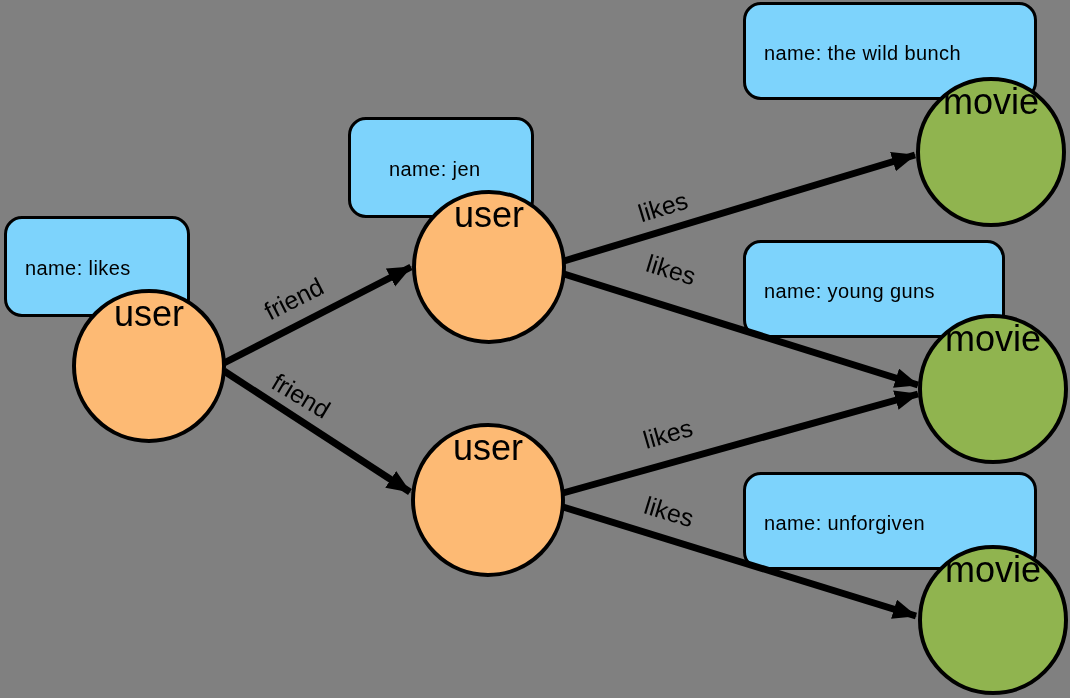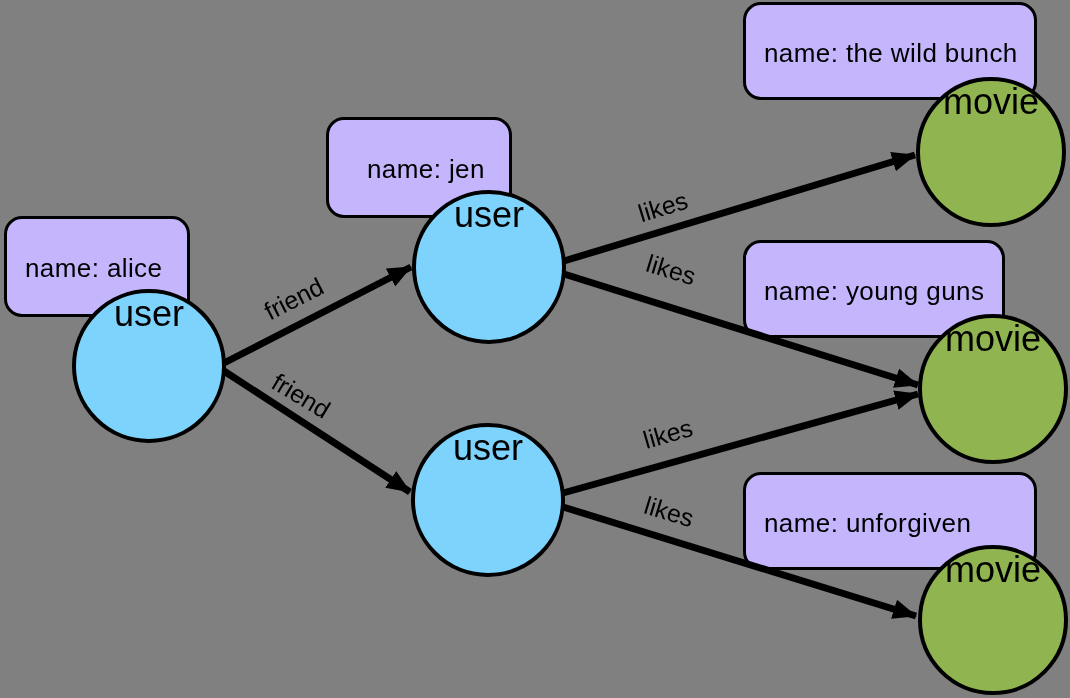--- a/index.html
+++ b/index.html
@@ -2,52 +2,52 @@
 <html><head>
 <meta charset="utf-8">
 <style>
   html,body{margin:0;padding:0;}
   body{font-family:"Liberation Sans", sans-serif; background:#808080;}
   .stage{position:relative; width:1070px; height:698px; background:#808080; overflow:hidden;}
 
   
   .pbox{
     position:absolute; box-sizing:border-box;
-    background:#c4b5fd; border:3px solid #000000; border-radius:18px;
+    background:#7dd3fc; border:3px solid #000000; border-radius:18px;
     display:flex; align-items:center; padding-left:18px; padding-top:4px;
-    font-size:26px; letter-spacing:0.4px; color:#000000; z-index:1;
+    font-size:20px; letter-spacing:0.4px; color:#000000; z-index:1;
   }
 
   
   .node{
     position:absolute; box-sizing:border-box; border-radius:50%;
     border:4px solid #000000; display:flex; align-items:flex-start; justify-content:center;
     font-size:36px; color:#000000; z-index:3;
   }
-  .node.user{ width:154px; height:154px; background:#7dd3fc; }
+  .node.user{ width:154px; height:154px; background:#fdba74; }
   .node.movie{ width:150px; height:150px; background:#90b44f; }
 
   
   svg.edges{ position:absolute; left:0; top:0; z-index:2; }
   .edge{ stroke:#000000; stroke-width:7; }
 
   
   .elabel{
     position:absolute; font-size:25px; color:#000000; white-space:nowrap; z-index:4;
   }
 </style>
 </head>
 <body>
 
 <div class="stage">
 
   <div class="pbox" style="left:4px; top:216px; width:186px; height:101px;">
-    <span>name: alice</span>
+    <span>name: likes</span>
   </div>
-  <div class="pbox" style="left:326px; top:117px; width:186px; height:101px;padding-left:38px;">
+  <div class="pbox" style="left:348px; top:117px; width:186px; height:101px;padding-left:38px;">
     <span>name: jen</span>
   </div>
   <div class="pbox" style="left:743px; top:2px; width:294px; height:98px;">
     <span>name: the wild bunch</span>
   </div>
   <div class="pbox" style="left:743px; top:240px; width:262px; height:98px;">
     <span>name: young guns</span>
   </div>
   <div class="pbox" style="left:743px; top:472px; width:294px; height:98px;">
     <span>name: unforgiven</span>

